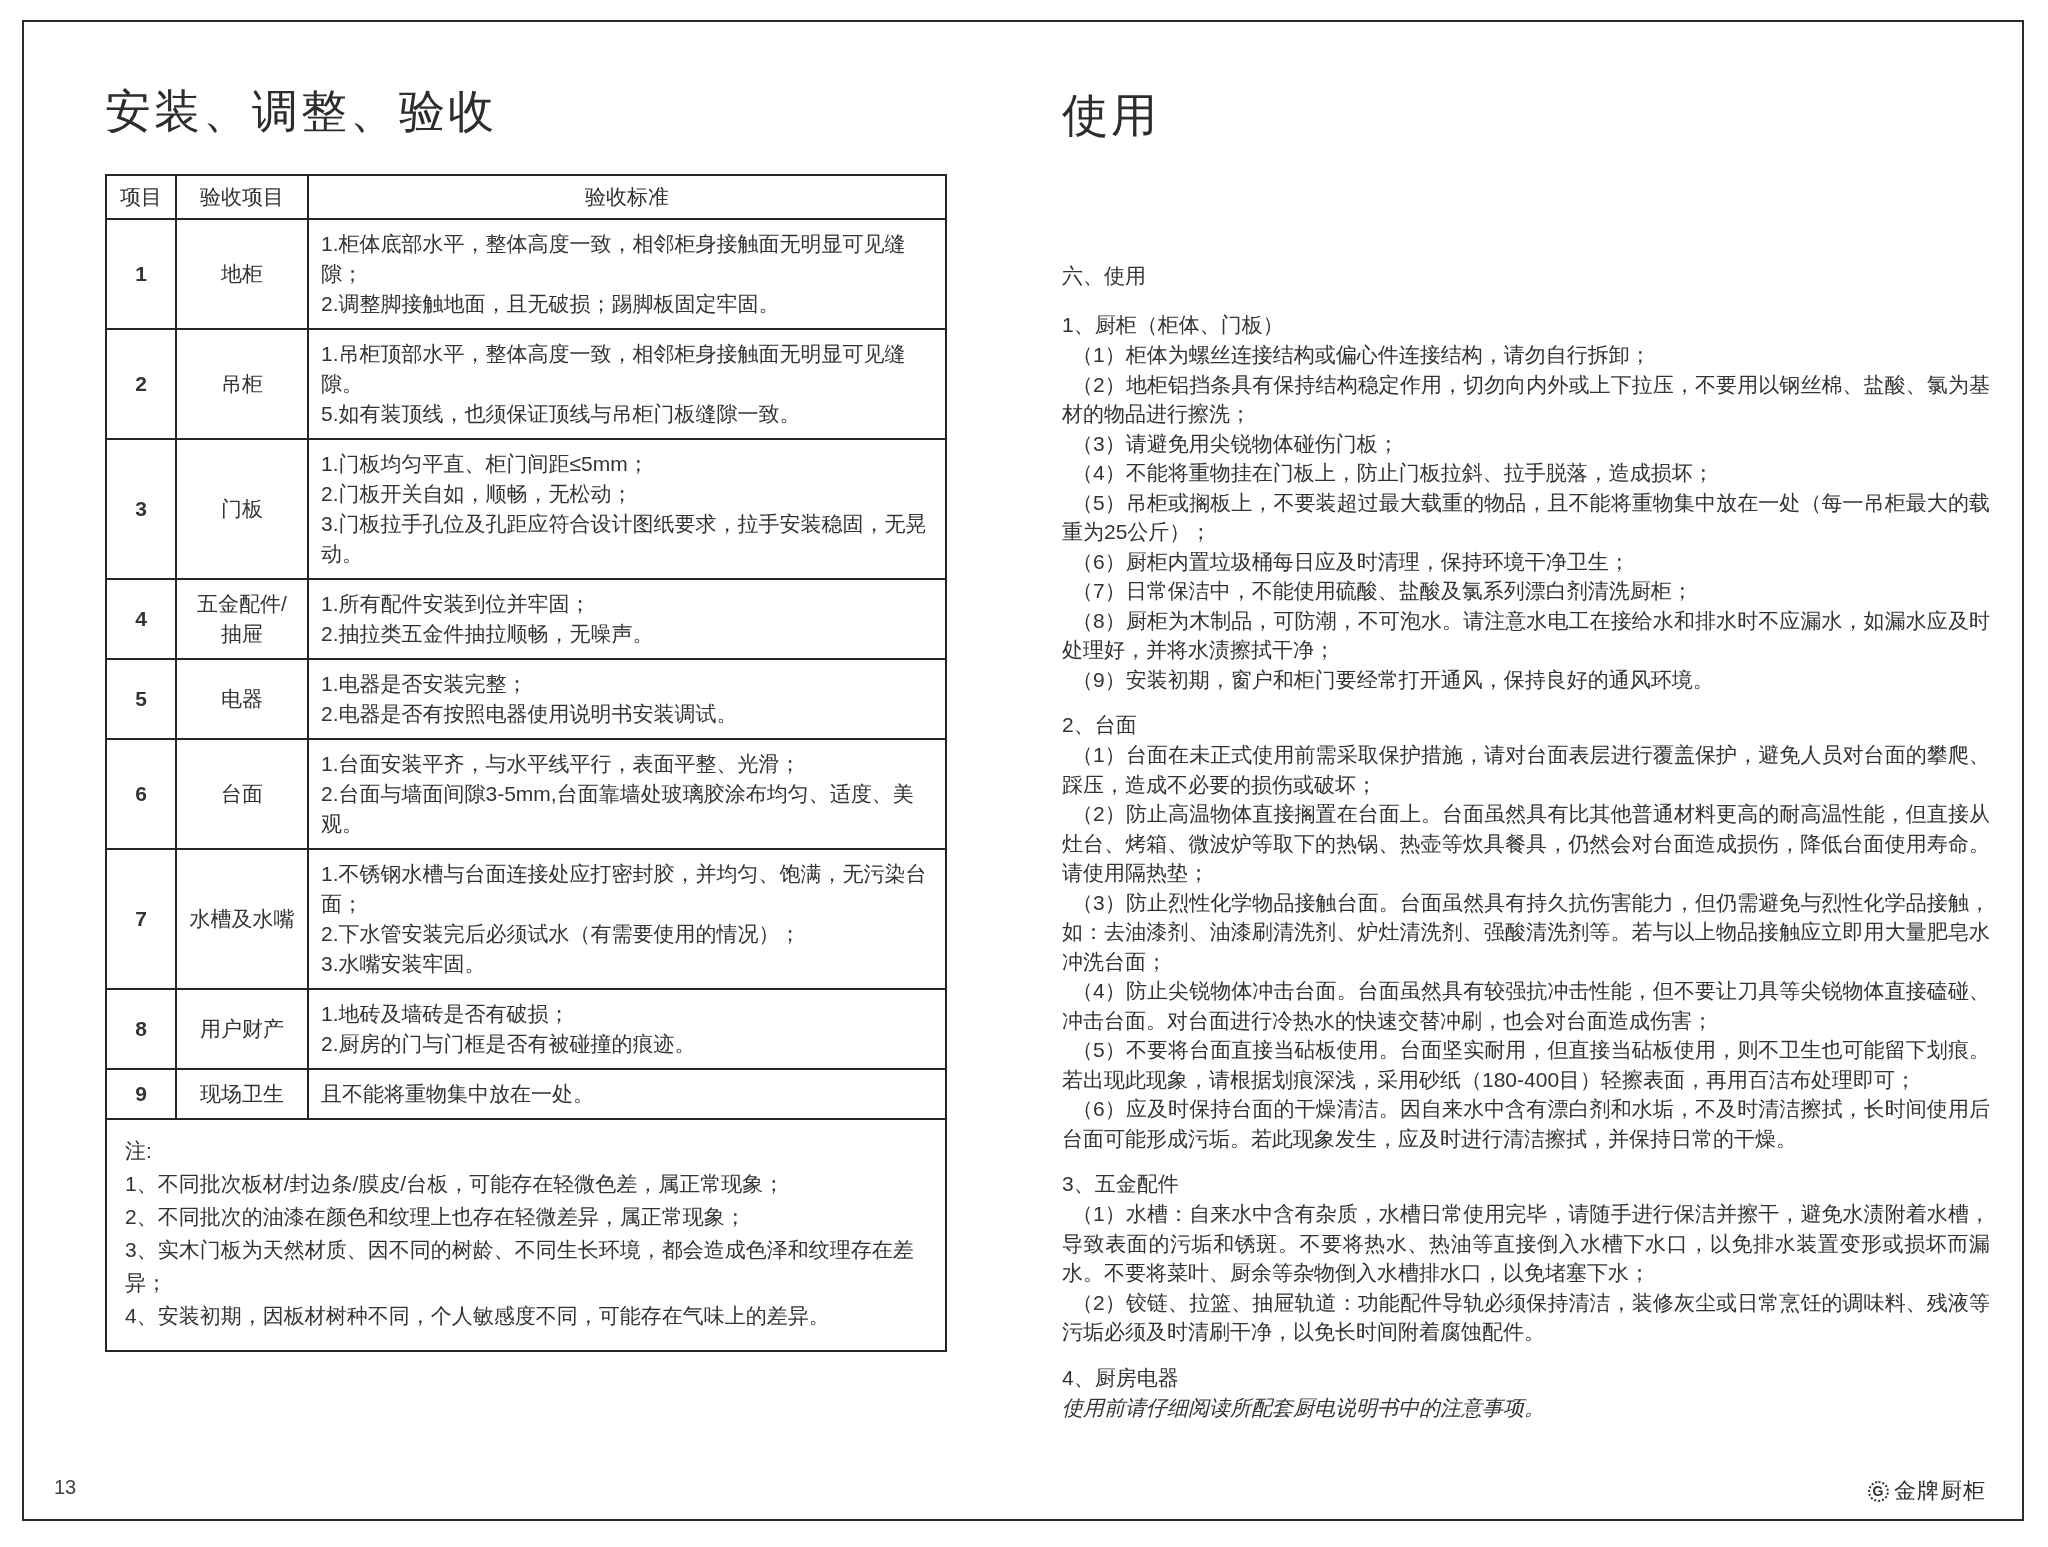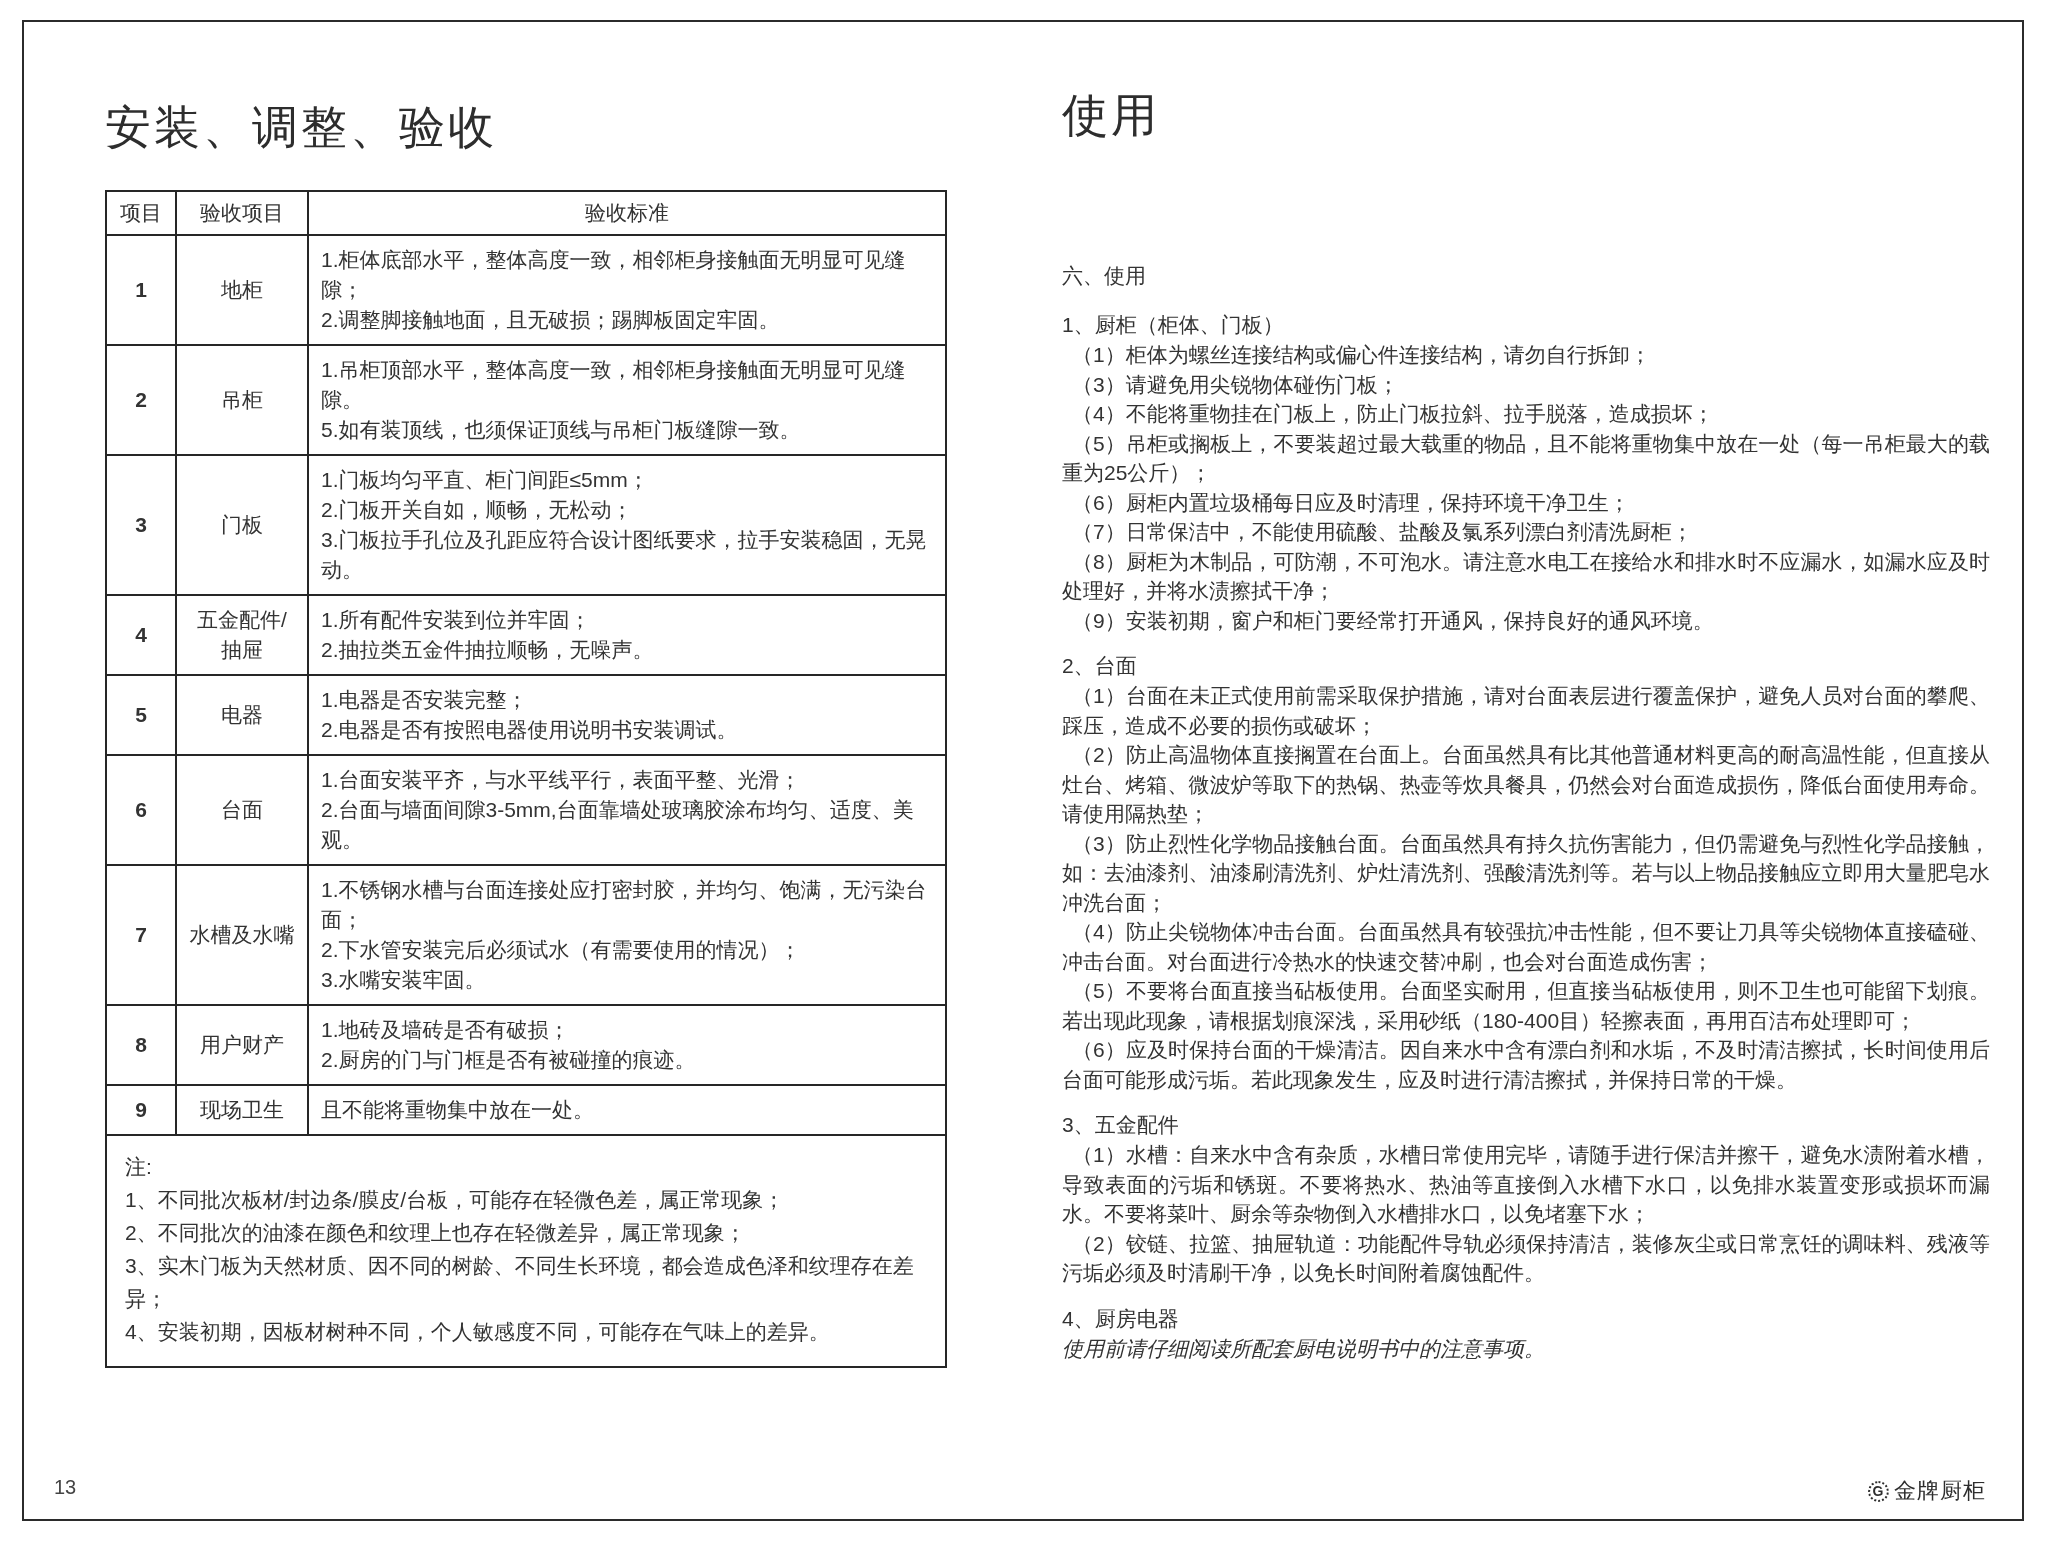--- a/index.html
+++ b/index.html
@@ -10,21 +10,21 @@
     font-family:"Liberation Sans", sans-serif;
     color:#2f2f2f;
     overflow:hidden;
   }
   .frame{
     position:absolute;left:22px;top:20px;width:2002px;height:1501px;
     border:2px solid #2b2b2b;
     box-sizing:border-box;
     pointer-events:none;
   }
-  .col-left{position:absolute;left:105px;top:98px;width:840px;}
+  .col-left{position:absolute;left:105px;top:82px;width:840px;}
   .col-right{position:absolute;left:1062px;top:86px;width:928px;}
   h1.page-title{
     margin:0;font-size:46px;font-weight:400;color:#2d2d2d;
     letter-spacing:3px;line-height:58px;
   }
   .sec-label{margin-top:118px;font-size:21px;line-height:28px;color:#333;}
   
   table.acceptance{
     margin-top:34px;
     border-collapse:collapse;
@@ -182,20 +182,21 @@
     </table>
   </div>
 
   <div class="col-right">
     <h1 class="page-title">使用</h1>
     <div class="sec-label">六、使用</div>
     <div id="sections">
         <div class="usage-section">
           <h3>1、厨柜（柜体、门板）</h3>
           <p>（1）柜体为螺丝连接结构或偏心件连接结构，请勿自行拆卸；</p>
+          <p>（2）地柜铝挡条具有保持结构稳定作用，切勿向内外或上下拉压，不要用以钢丝棉、盐酸、氯为基材的物品进行擦洗；</p>
           <p>（3）请避免用尖锐物体碰伤门板；</p>
           <p>（4）不能将重物挂在门板上，防止门板拉斜、拉手脱落，造成损坏；</p>
           <p>（5）吊柜或搁板上，不要装超过最大载重的物品，且不能将重物集中放在一处（每一吊柜最大的载重为25公斤）；</p>
           <p>（6）厨柜内置垃圾桶每日应及时清理，保持环境干净卫生；</p>
           <p>（7）日常保洁中，不能使用硫酸、盐酸及氯系列漂白剂清洗厨柜；</p>
           <p>（8）厨柜为木制品，可防潮，不可泡水。请注意水电工在接给水和排水时不应漏水，如漏水应及时处理好，并将水渍擦拭干净；</p>
           <p>（9）安装初期，窗户和柜门要经常打开通风，保持良好的通风环境。</p>
         </div>
         <div class="usage-section">
           <h3>2、台面</h3>

